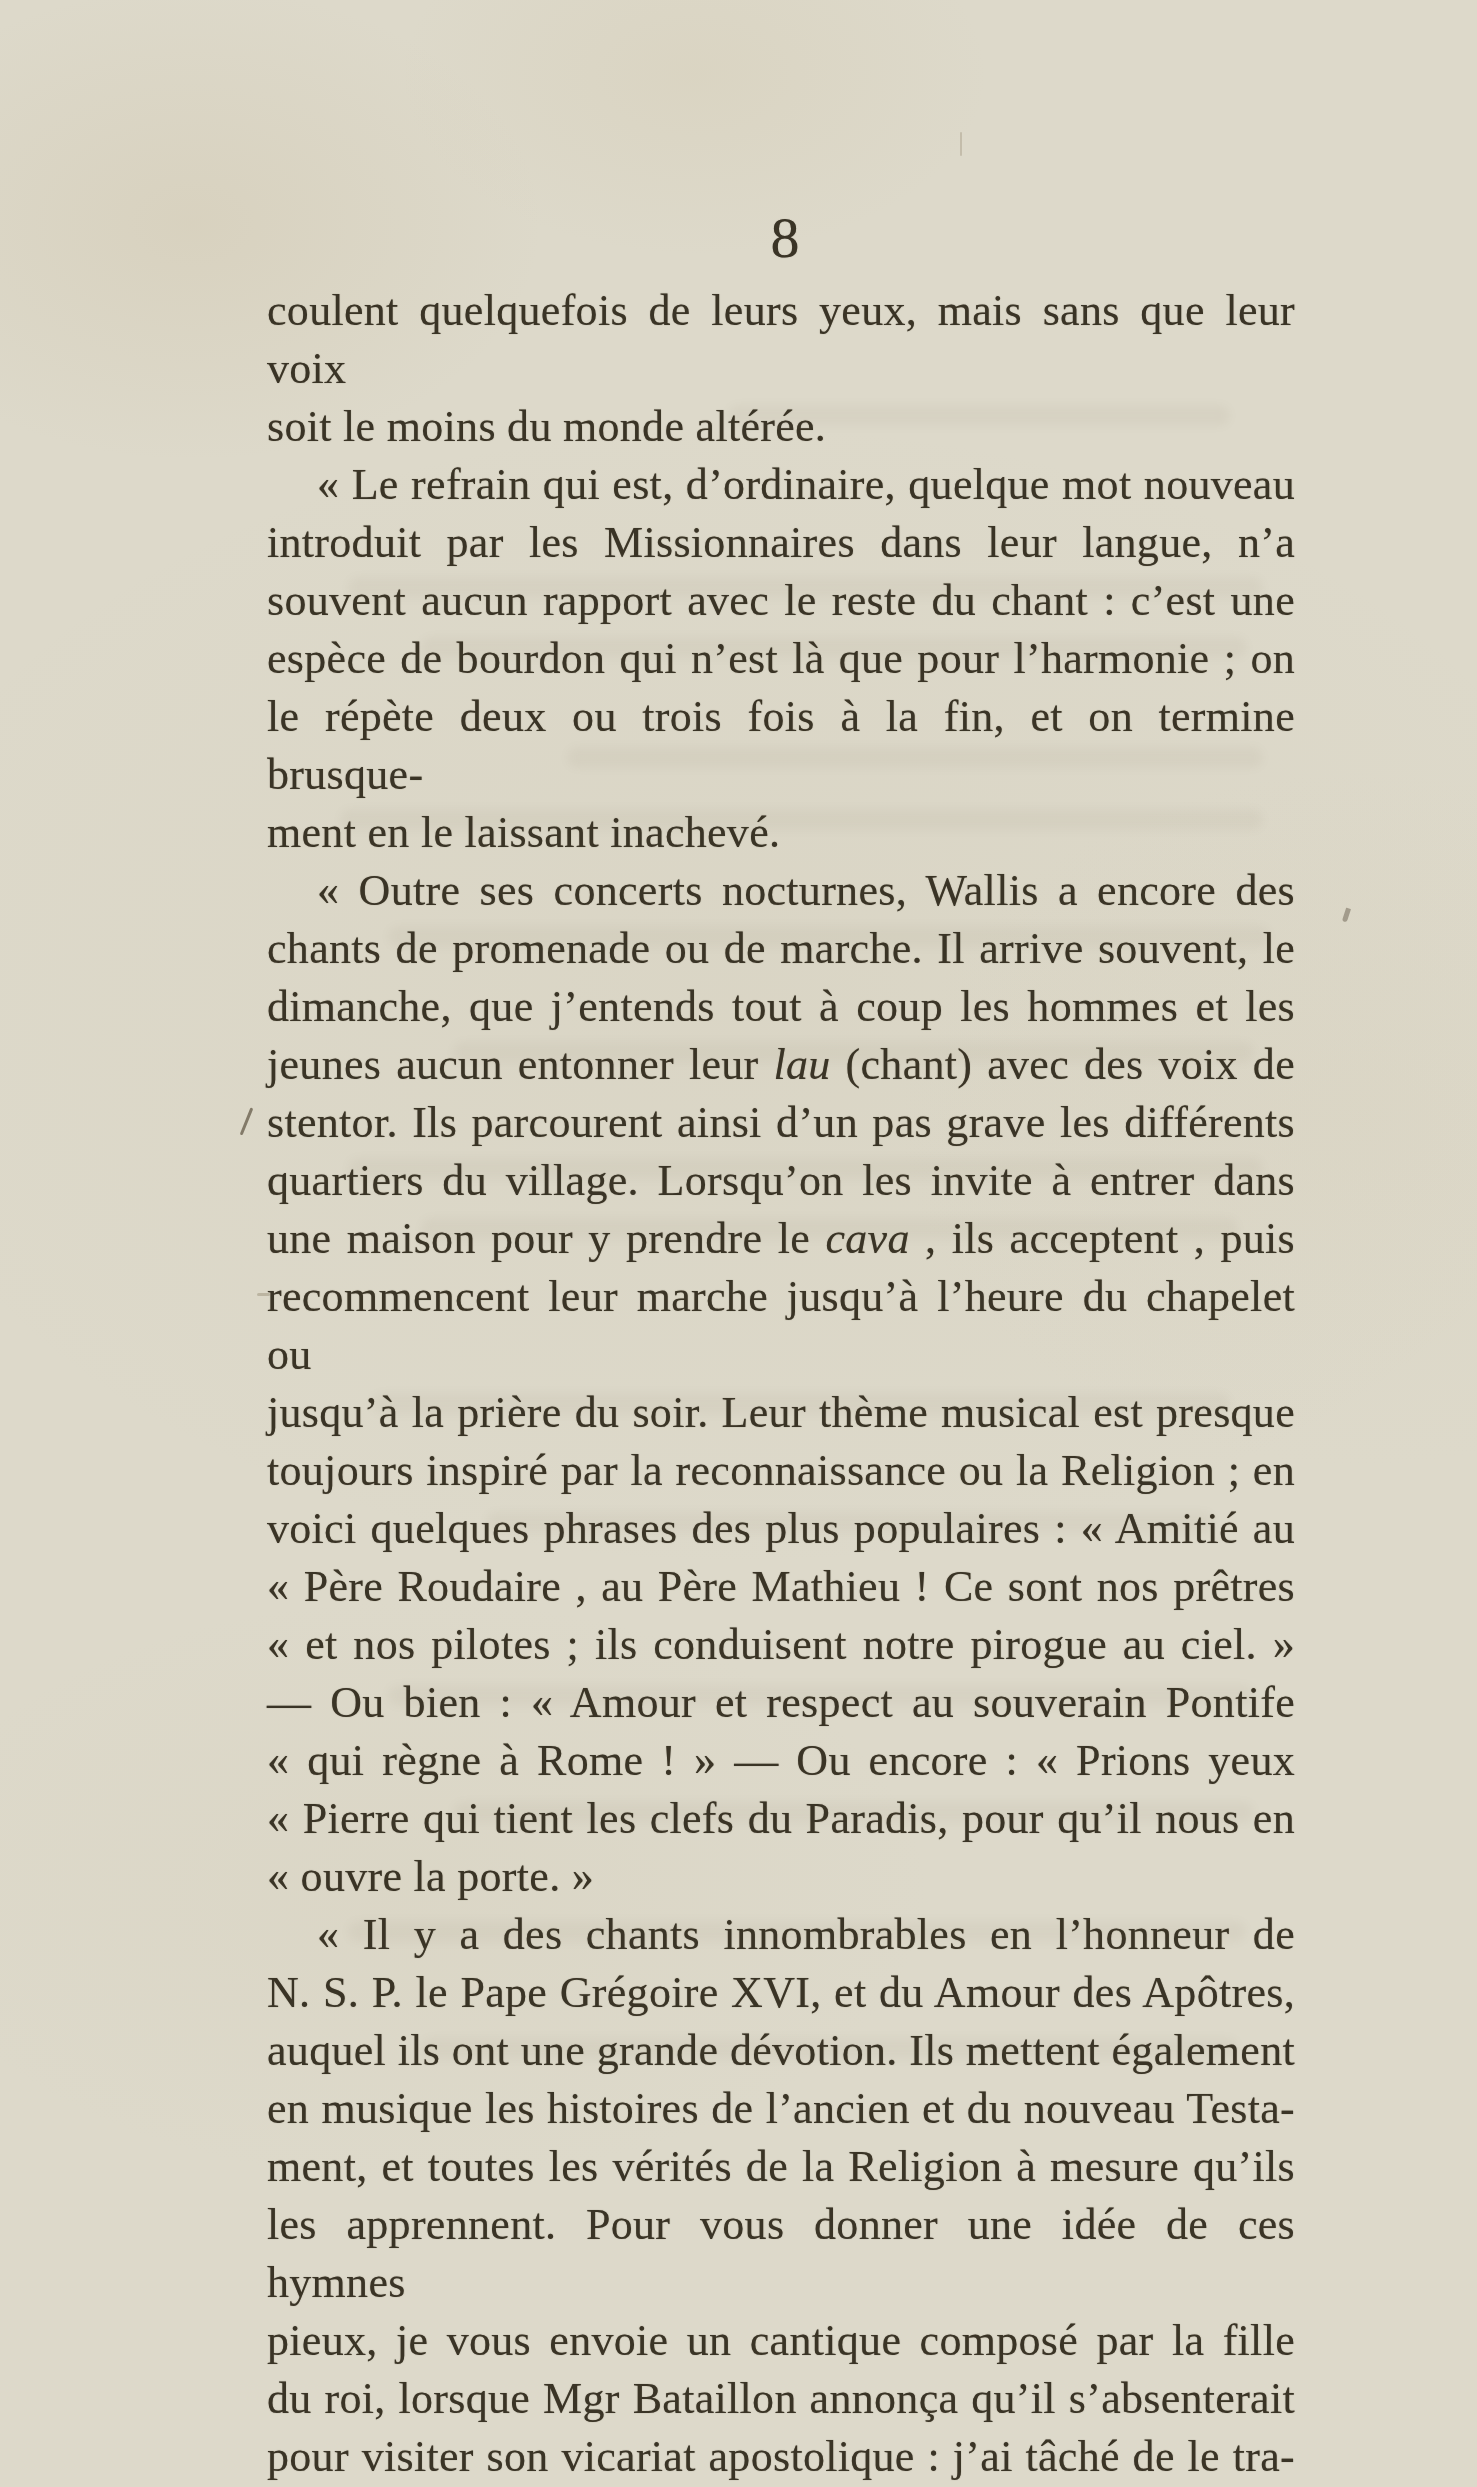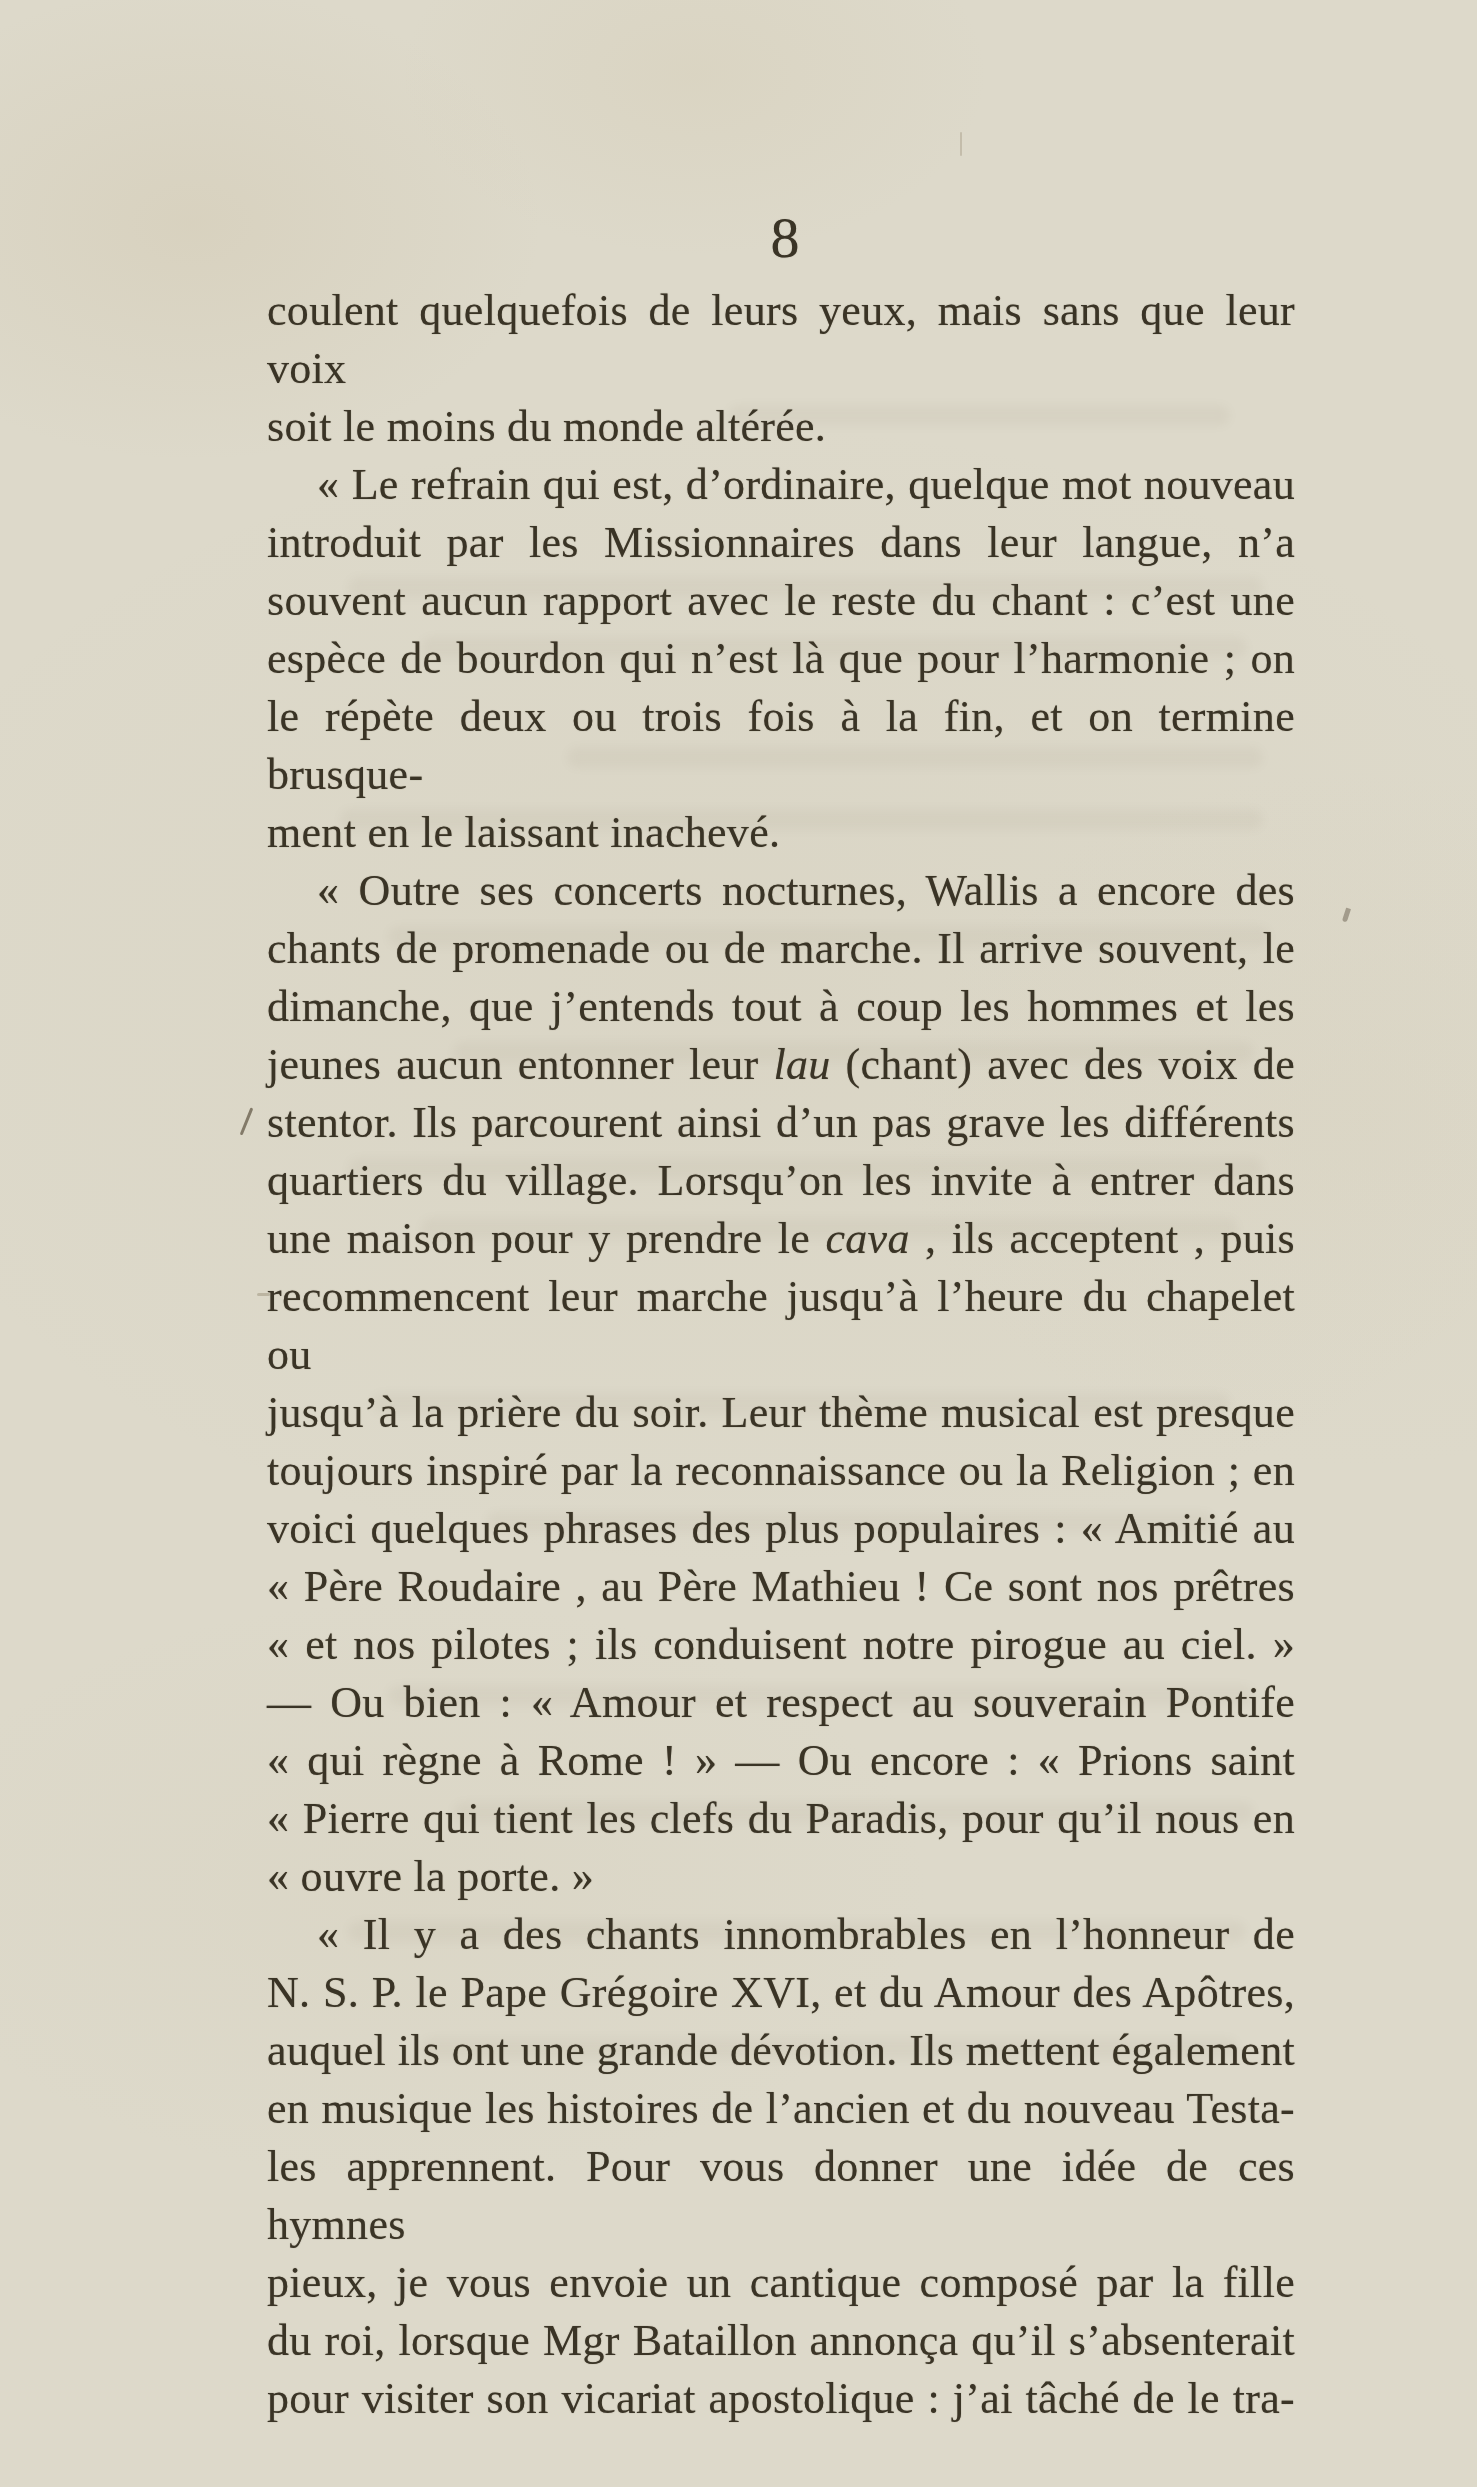--- a/index.html
+++ b/index.html
@@ -104,27 +104,28 @@
       <div class="line j"><span class="">stentor. Ils parcourent ainsi d’un pas grave les différents</span></div>
       <div class="line j"><span class="">quartiers du village. Lorsqu’on les invite à entrer dans</span></div>
       <div class="line j"><span class="">une maison pour y prendre le </span><span class="it">cava</span><span class=""> , ils acceptent , puis</span></div>
       <div class="line j"><span class="">recommencent leur marche jusqu’à l’heure du chapelet ou</span></div>
       <div class="line j"><span class="">jusqu’à la prière du soir. Leur thème musical est presque</span></div>
       <div class="line j"><span class="">toujours inspiré par la reconnaissance ou la Religion ; en</span></div>
       <div class="line j"><span class="">voici quelques phrases des plus populaires : « Amitié au</span></div>
       <div class="line j"><span class="">« Père Roudaire , au Père Mathieu ! Ce sont nos prêtres</span></div>
       <div class="line j"><span class="">« et nos pilotes ; ils conduisent notre pirogue au ciel. »</span></div>
       <div class="line j"><span class="">— Ou bien : « Amour et respect au souverain Pontife</span></div>
-      <div class="line j"><span class="">« qui règne à Rome ! » — Ou encore : « Prions saint</span></div>
+      <div class="line j"><span class="">« qui règne à Rome ! » — Ou encore : « Prions yeux</span></div>
       <div class="line j"><span class="">« Pierre qui tient les clefs du Paradis, pour qu’il nous en</span></div>
       <div class="line"><span class="">« ouvre la porte. »</span></div>
       <div class="line j ind"><span class="">« Il y a des chants innombrables en l’honneur de</span></div>
       <div class="line j"><span class="">N. S. P. le Pape Grégoire XVI, et du Amour des Apôtres,</span></div>
       <div class="line j"><span class="">auquel ils ont une grande dévotion. Ils mettent également</span></div>
       <div class="line j"><span class="">en musique les histoires de l’ancien et du nouveau Testa-</span></div>
+      <div class="line j"><span class="">ment, et toutes les vérités de la Religion à mesure qu’ils</span></div>
       <div class="line j"><span class="">les apprennent. Pour vous donner une idée de ces hymnes</span></div>
       <div class="line j"><span class="">pieux, je vous envoie un cantique composé par la fille</span></div>
       <div class="line j"><span class="">du roi, lorsque Mgr Bataillon annonça qu’il s’absenterait</span></div>
       <div class="line j"><span class="">pour visiter son vicariat apostolique : j’ai tâché de le tra-</span></div>
     </div>
 
   <div class="mark mark-slash"></div>
   <div class="mark mark-dash"></div>
   <div class="mark mark-tick"></div>
   <div class="mark mark-hair"></div>

